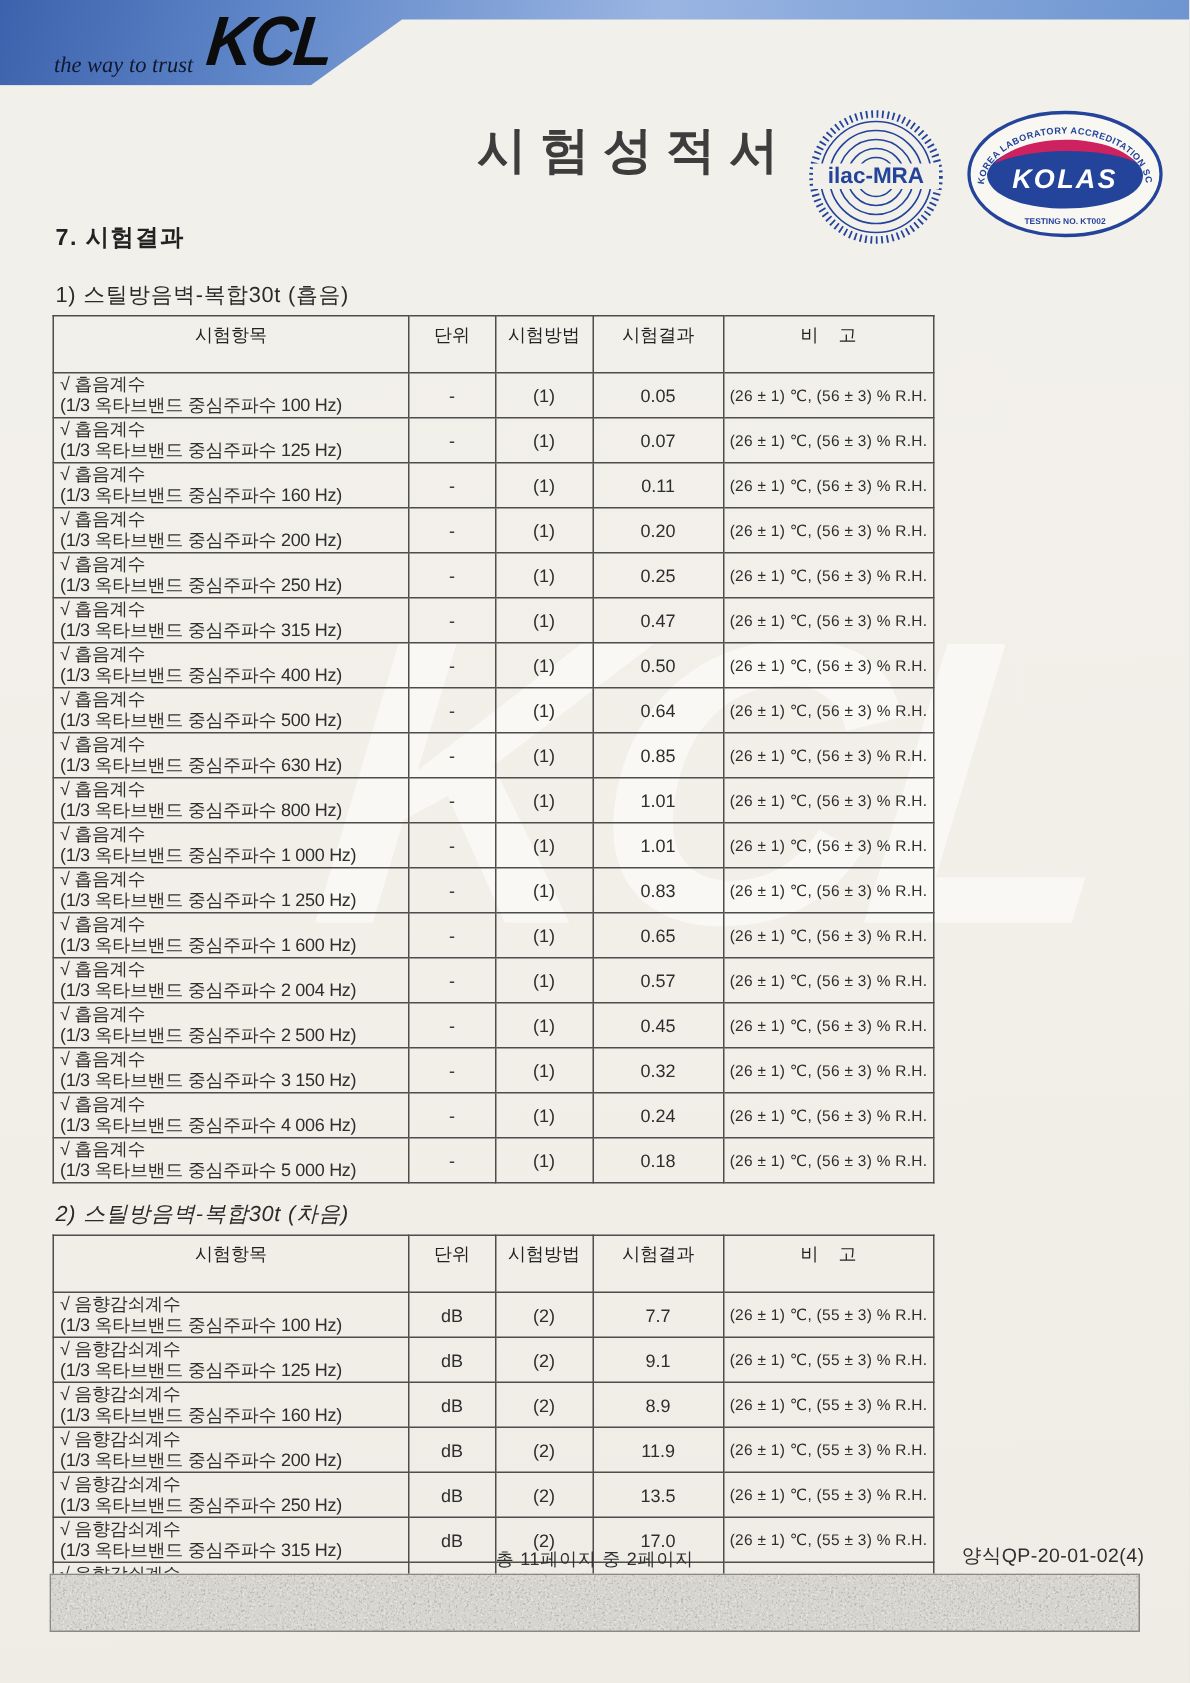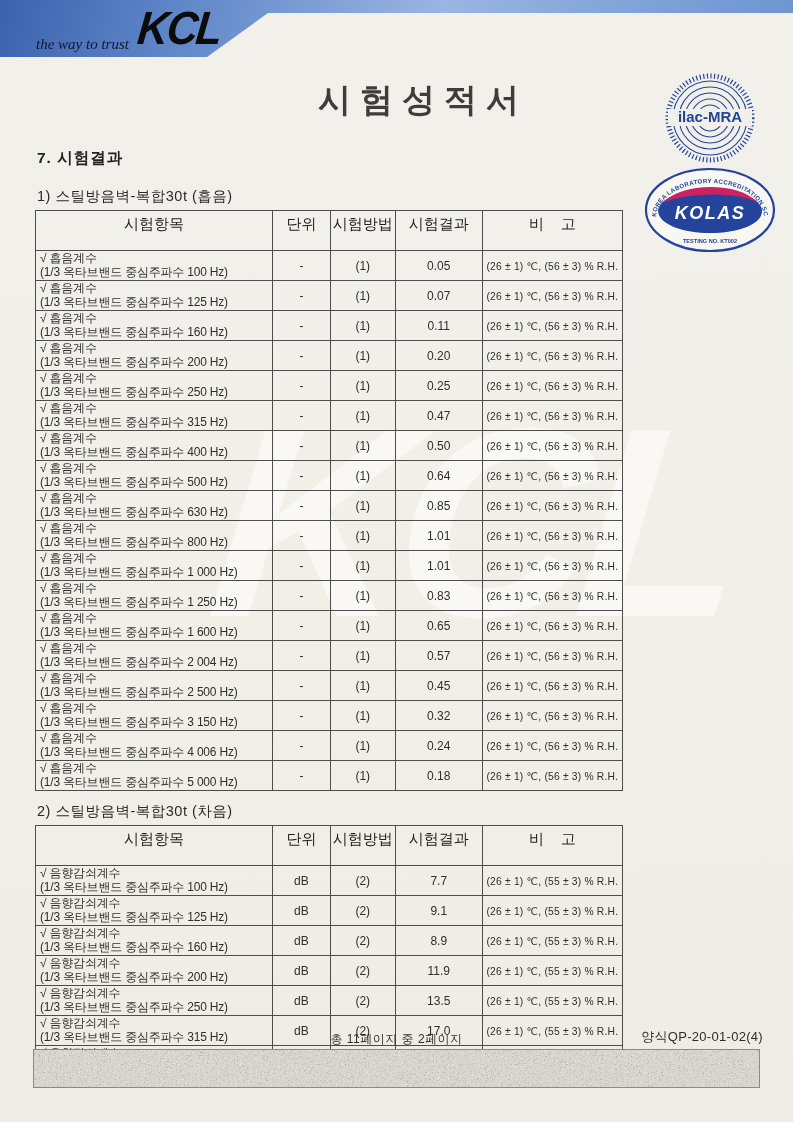--- a/index.html
+++ b/index.html
@@ -25,32 +25,32 @@
     position:absolute; top:4px; left:138px; z-index:3;
     font-size:43px; font-weight:800; font-style:italic; letter-spacing:-2px;
     color:#0c0c0c; transform:skewX(-6deg) scaleY(1.08);
   }
   
   .doc-title {
     position:absolute; top:78px; left:0; width:100%; z-index:2;
     text-align:center; font-size:33px; font-weight:600; letter-spacing:9px;
     color:#3d3d3d; text-indent:9px;margin-left:22px;
   }
-  .logos { position:absolute; top:72px; right:16px; z-index:2; display:flex; align-items:center; gap:2px;flex-direction:column; }
+  .logos { position:absolute; top:72px; right:16px; z-index:2; display:flex; gap:14px; }
   
   .report-row { position:absolute; top:131px; left:40px; z-index:2; font-size:14px; letter-spacing:1px; }
   .report-row .val { margin-left:28px; letter-spacing:0.5px; }
   
   .content { position:absolute; top:148px; left:35px; width:588px; z-index:2; }
   .section-heading { font-size:15.5px; font-weight:bold; letter-spacing:1px; margin:0 0 8px 2px; color:#222; }
   .subtitle { font-size:14.5px; margin:18px 0 4px 2px; letter-spacing:0.5px; color:#2a2a2a; }
-  .subtitle.second { margin-top:11px; }
+  .subtitle.second { margin-top:11px;font-style:italic; }
   table { width:100%; border-collapse:collapse; table-layout:fixed; background:transparent; }
   th,td { border:1px solid #4d4d4d; }
-  th { font-size:15px; font-weight:500; padding:4px 0 16px; text-align:center; white-space:pre; color:#222; }
+  th { font-size:12px; font-weight:500; padding:4px 0 16px; text-align:center; white-space:pre; color:#222; }
   td.item { padding:1px 2px 1px 4px; vertical-align:middle; }
   td.item div { font-size:12px; line-height:13.5px; letter-spacing:-0.2px; white-space:nowrap; }
   td.center { text-align:center; font-size:12px; }
   td.remark { font-size:10.3px; letter-spacing:0.2px; white-space:nowrap; }
   tbody td { height:29px; }
   
   .footer-center { position:absolute; top:1031px; left:0; width:100%; text-align:center; font-size:12px; z-index:2; letter-spacing:0.5px; }
   .footer-right  { position:absolute; top:1028px; right:30px; font-size:13px; z-index:2; letter-spacing:0.3px;padding-left:32px; }
   .noise-strip { position:absolute; top:1049px; left:33px; z-index:2; display:block; }
   

